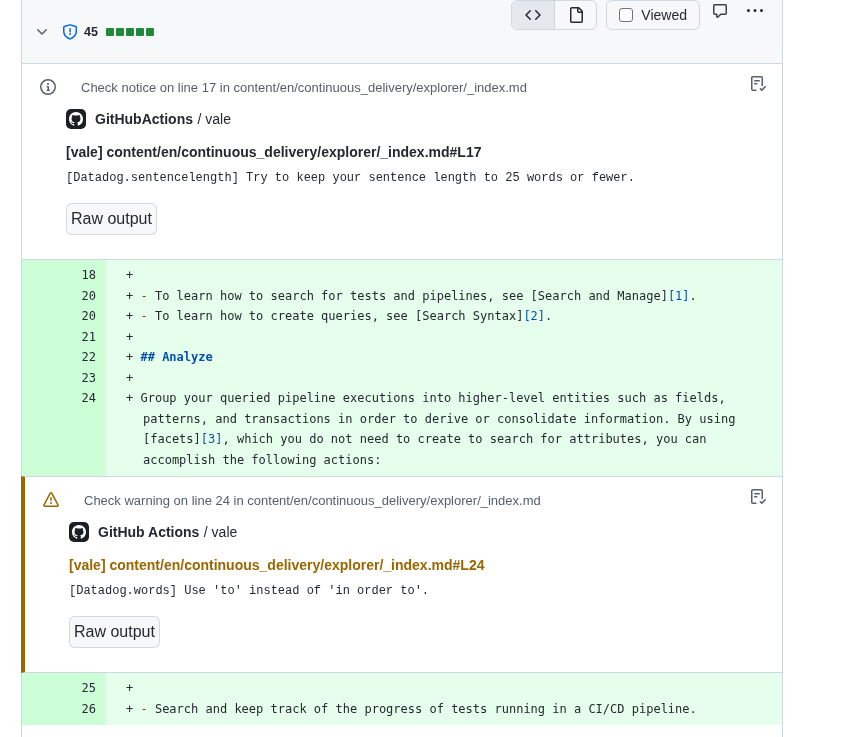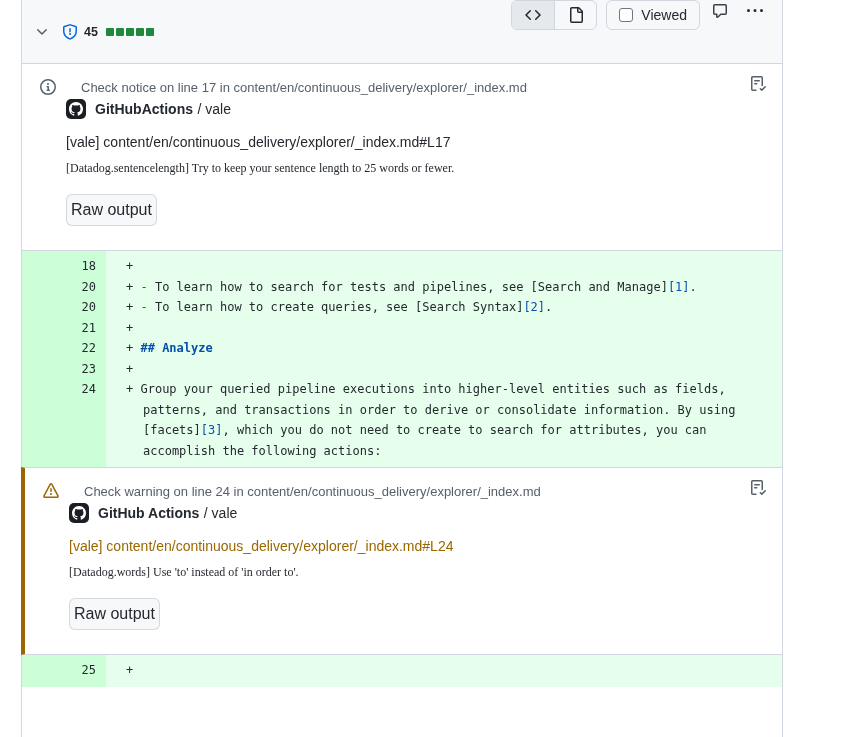--- a/index.html
+++ b/index.html
@@ -46,27 +46,27 @@
   .kebab { margin-left:4px; color:#24292f; }
 
   
   .annotation { position:relative; background:#fff; border-bottom:1px solid var(--border); padding:15px 16px 24px 18px; }
   .annotation.warning { border-top:1px solid var(--border); border-left:4px solid var(--warning); margin-left:-1px; }
   .ann-heading { display:flex; align-items:center; gap:25px; font-size:13px; color:var(--muted-gray); }
   .ann-heading .lvl-icon { flex:none; display:flex; }
   .notice-icon { color:var(--muted-gray); }
   .warning-icon { color:var(--warning); }
   .ann-body { margin-left:26px; }
-  .app-row { display:flex; align-items:center; gap:9px; margin-top:4px; }
+  .app-row { display:flex; align-items:center; gap:9px; margin-top:14px; }
   .avatar { width:20px; height:20px; border-radius:5px; background:#1b1f24; display:flex; align-items:center; justify-content:center; }
   .app-name { font-size:14px; font-weight:700; color:var(--text-dark); }
   .app-suffix { font-size:14px; color:var(--text-dark); }
-  .ann-title { display:inline-block; margin-top:15px; font-size:14px; font-weight:400; color:var(--text-dark); text-decoration:none; }
+  .ann-title { display:inline-block; margin-top:15px; font-size:14px; font-weight:700; color:var(--text-dark); text-decoration:none; }
   .annotation.warning .ann-title { color:var(--warning); }
-  .ann-message { margin-top:10px; font-family:Liberation Serif, serif; font-size:12px; color:var(--text-dark); }
+  .ann-message { margin-top:10px; font-family:Liberation Mono, monospace; font-size:12px; color:var(--text-dark); }
   .raw-btn { margin-top:18px; height:32px; padding:0 4px; font-size:16px; font-weight:500; font-family:inherit; color:var(--text-dark); background:var(--header-bg); border:1px solid rgba(31,35,40,0.15); border-radius:6px; cursor:pointer; }
   .ann-corner { position:absolute; top:12px; right:16px; background:none; border:none; padding:0; color:#57606a; cursor:pointer; display:flex; }
 
   
   .diff-hunk { position:relative; background:var(--addition-bg); padding:5px 0 6px; font-family:"DejaVu Sans Mono", monospace; font-size:12px; }
   .diff-hunk::before { content:""; position:absolute; left:0; top:0; bottom:0; width:84px; background:var(--addition-gutter-bg); }
   .diff-row { display:flex; position:relative; }
   .diff-gutter { flex:none; width:84px; padding-right:10px; text-align:right; line-height:20.5px; color:var(--text-dark); cursor:pointer; }
   .diff-code { flex:1; line-height:20.5px; padding-left:37px; padding-right:27px; text-indent:-17px; white-space:pre-wrap; overflow-wrap:break-word; color:var(--text-dark); }
   .tok-ref { color:var(--syntax-ref); }
@@ -245,15 +245,19 @@
       <div class="ann-message">[Datadog.words] Use 'to' instead of 'in order to'.</div>
       <button class="raw-btn">Raw output</button>
     </div>
   </div>
 
   <div class="diff-hunk">
       <div class="diff-row">
         <div class="diff-gutter">25</div>
         <div class="diff-code"><span>+</span> </div>
       </div>
+      <div class="diff-row">
+        <div class="diff-gutter">26</div>
+        <div class="diff-code"><span>+</span> <span class="tok-bullet">- </span><span>Search and keep track of the progress of tests running in a CI/CD pipeline.</span></div>
+      </div>
     </div>
 
 </div>
 
 </body></html>

